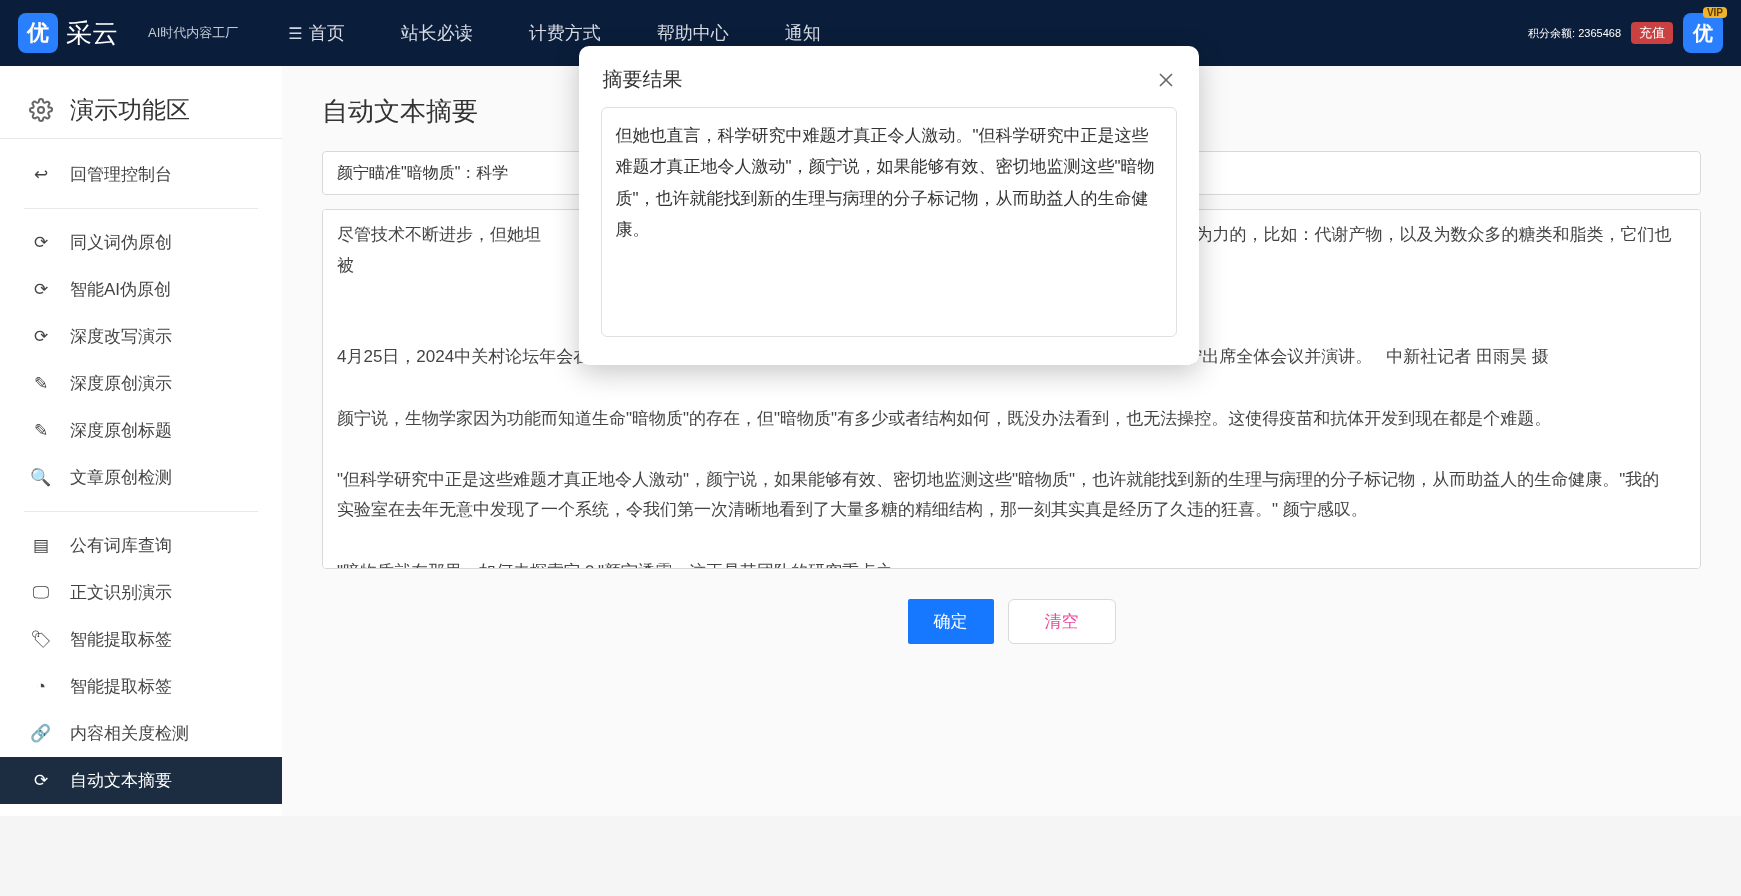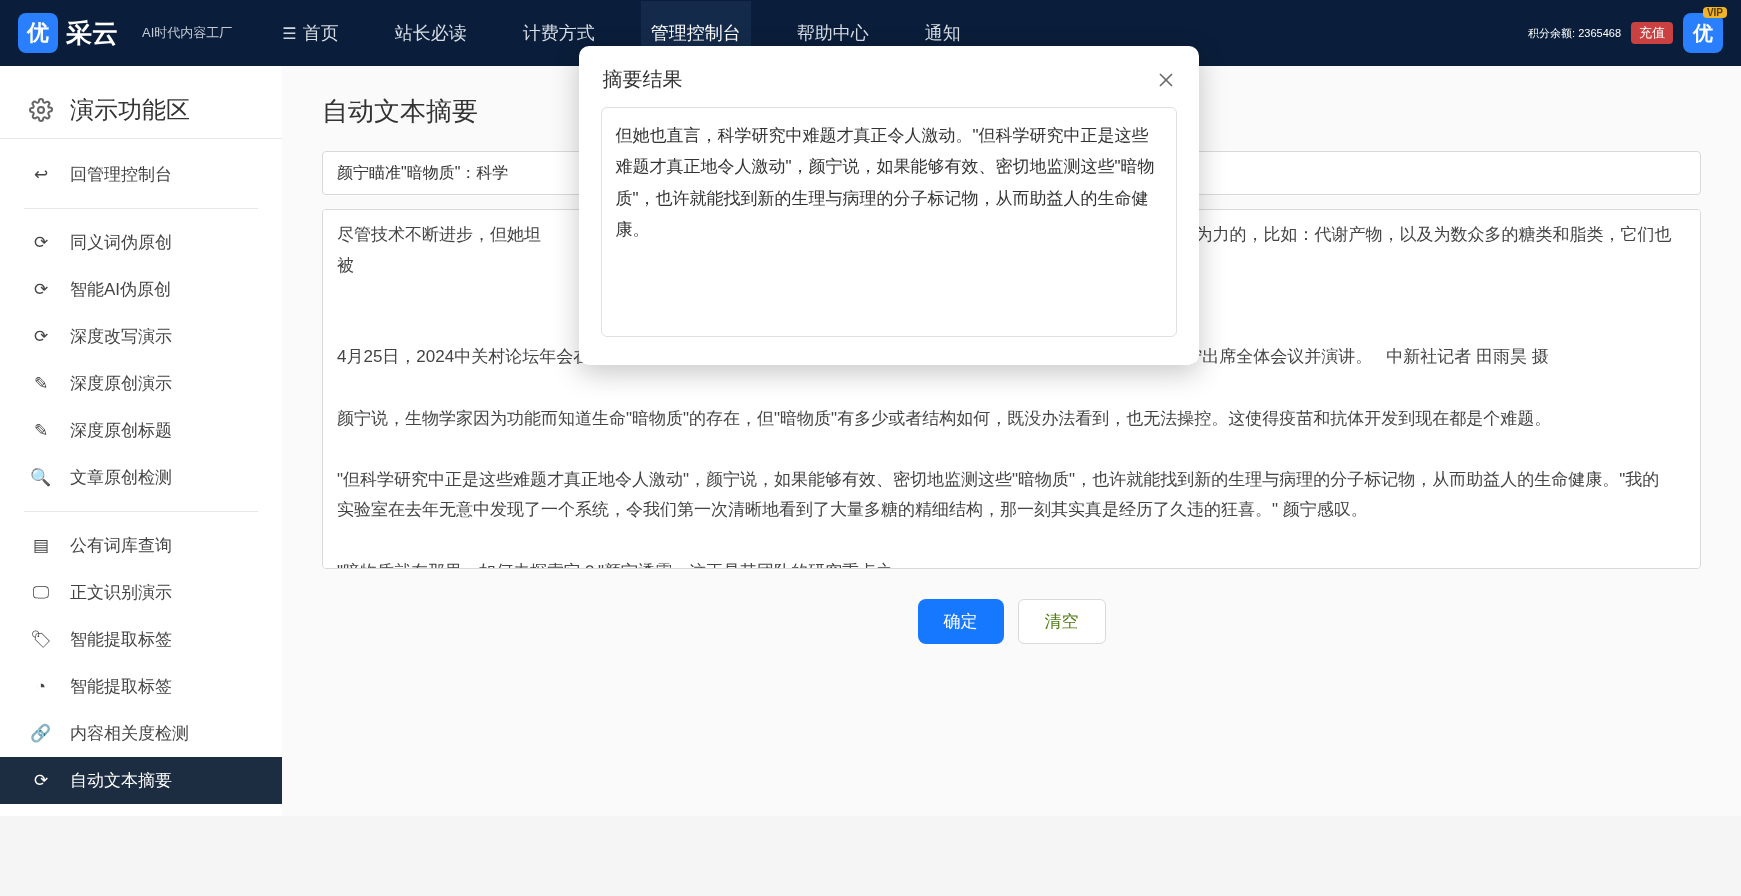--- a/index.html
+++ b/index.html
@@ -29,21 +29,22 @@
       border-radius: 8px;
       display: flex;
       align-items: center;
       justify-content: center;
       color: #fff;
       font-weight: bold;
       font-size: 22px;
     }
     .brand-main {
       font-size: 26px;
-      font-weight: 700;
+      font-weight: 400;
+      margin-right: 6px;
       color: #fff;
     }
     .brand-sub {
       font-size: 13px;
       color: #c5cbd5;
       margin-left: 16px;
     }
     .nav {
       display: flex;
       gap: 36px;
@@ -191,33 +192,33 @@
     .actions {
       display: flex;
       gap: 14px;
       justify-content: center;
       margin-top: 30px;
     }
     .btn-primary {
       background: #1677ff;
       color: #fff;
       border: none;
-      border-radius: 8px;
+      border-radius: 2px;
       padding: 10px 26px;
       font-size: 17px;
       cursor: pointer;
     }
     .btn-default {
       background: #fff;
       border: 1px solid #d9d9d9;
       border-radius: 6px;
-      padding: 10px 26px;
+      padding: 10px 36px;
       font-size: 17px;
       cursor: pointer;
-      color: #4d7c0f;
+      color: #ec4899;
     }
 
     
     .modal-mask {
       position: fixed;
       inset: 0;
       background: rgba(0,0,0,0);
       display: flex;
       justify-content: center;
       align-items: flex-start;
@@ -273,23 +274,20 @@
     <div class="nav-item">
       <span class="nav-icon">☰</span>
       <span>首页</span>
     </div>
     <div class="nav-item">
       <span>站长必读</span>
     </div>
     <div class="nav-item">
       <span>计费方式</span>
     </div>
-    <div class="nav-item active">
-      <span>管理控制台</span>
-    </div>
     <div class="nav-item">
       <span>帮助中心</span>
     </div>
     <div class="nav-item">
       <span>通知</span>
     </div>
   </div>
 
   <div class="top-right">
     <span class="balance-text">

